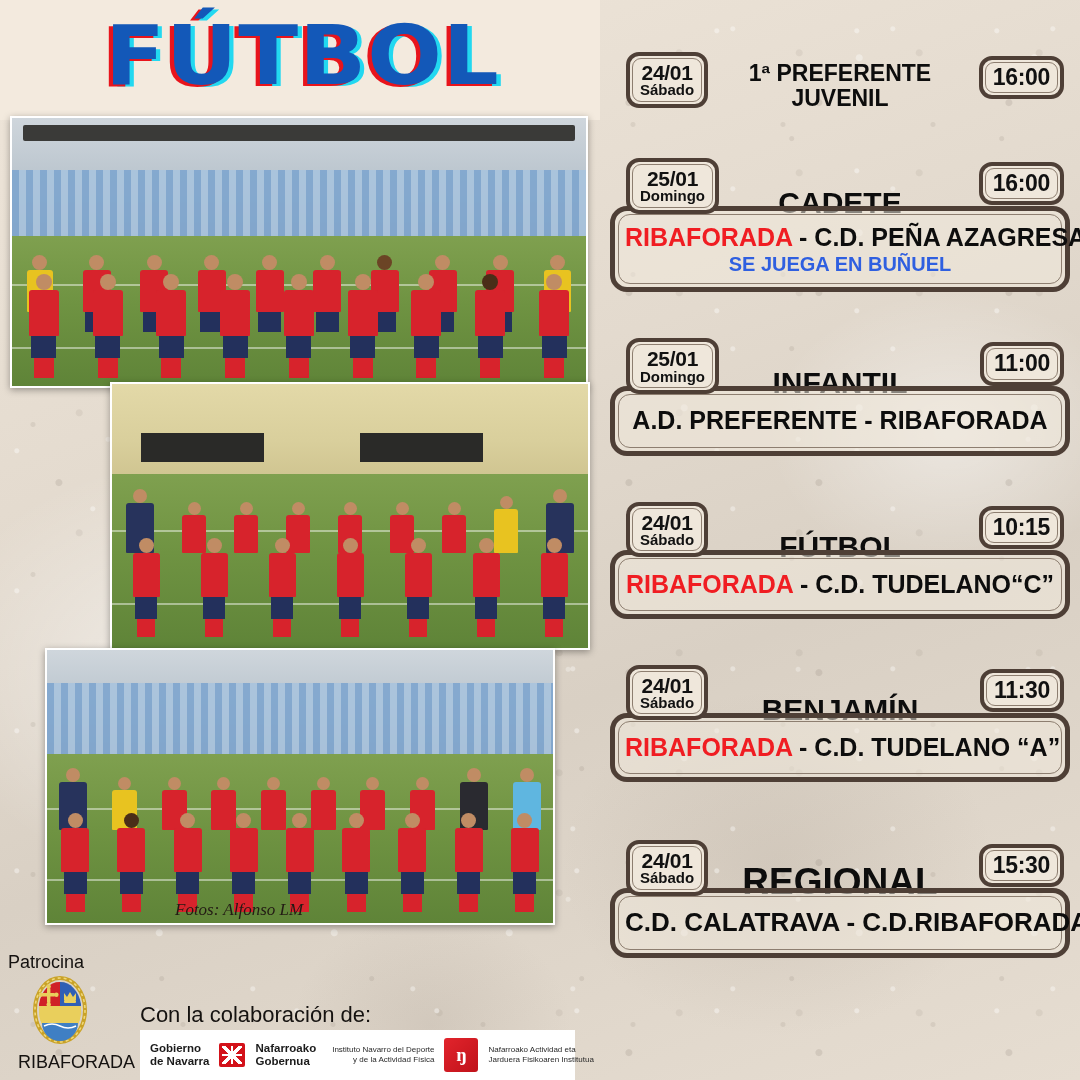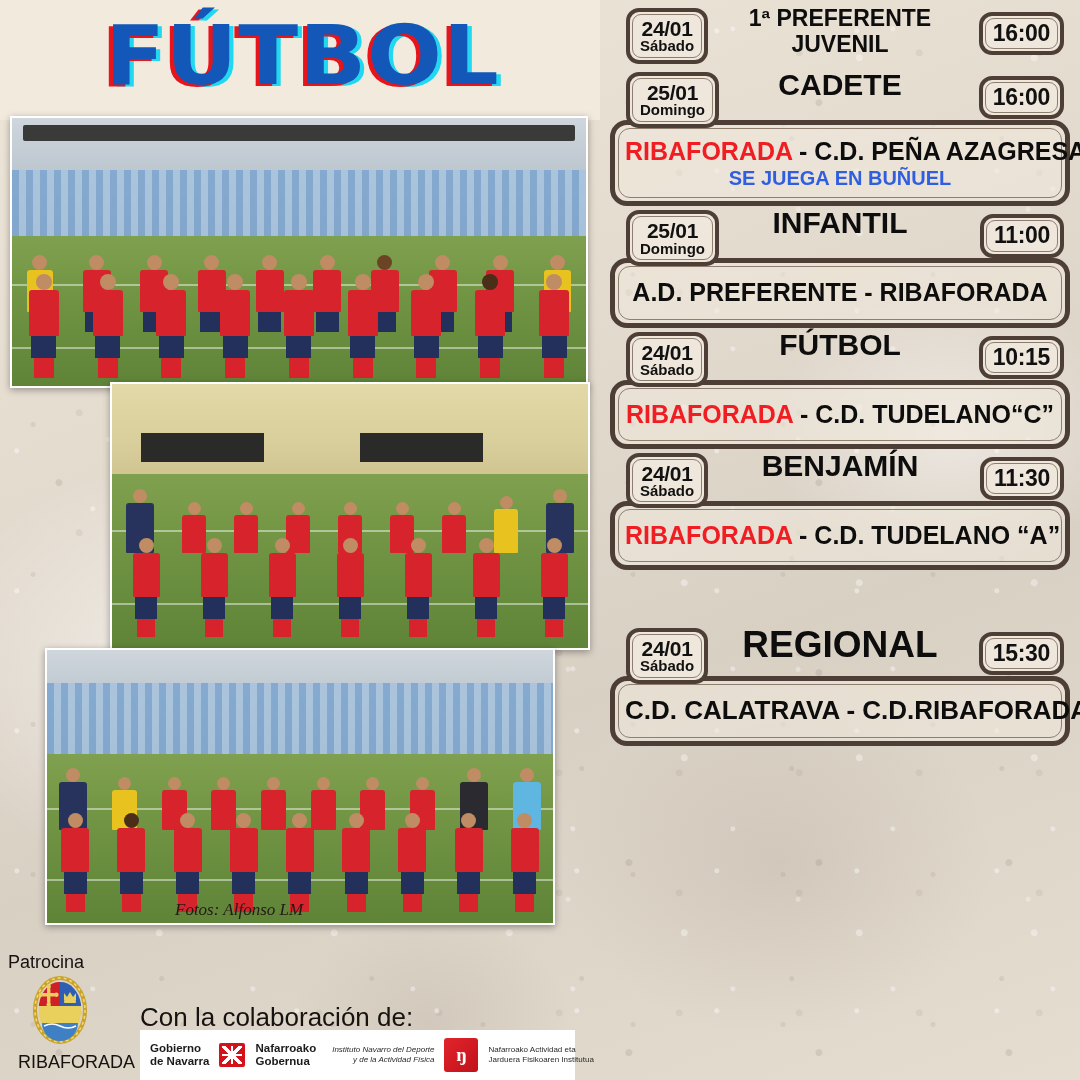--- a/index.html
+++ b/index.html
@@ -155,21 +155,21 @@
   }
   #ayto2 {
     position: absolute;
     left: 18px; top: 1052px;
     font-size: 18px;
     color: #151210;
   }
   #colab {
     position: absolute;
     left: 140px; top: 1002px;
-    font-size: 26px;
+    font-size: 22px;
     color: #151210;
   }
   #sponsor-bar {
     position: absolute;
     left: 140px; top: 1030px;
     width: 435px; height: 50px;
     background: #ffffff;
     display: flex;
     align-items: center;
     padding: 0 10px;
@@ -233,22 +233,23 @@
 
   .match {
     position: relative;
     margin-bottom: 2px;
   }
 
   .match-head {
     position: relative;
     height: 62px;
     display: flex;
-    align-items: flex-start;
+    align-items: flex-end;
     justify-content: center;
+    margin-top: 44px;
   }
 
   .pill {
     position: absolute;
     border: 4px solid #4e3f36;
     border-radius: 13px;
     background: #efe7db;
     padding: 2px;
     z-index: 3;
   }
@@ -684,21 +685,21 @@
     <div id="sponsor-bar">
       <div class="gob-txt">
         <div>Gobierno</div>
         <div>de Navarra</div>
       </div>
       <div class="nav-crest"></div>
       <div class="gob-txt">
         <div>Nafarroako</div>
         <div>Gobernua</div>
       </div>
-      <div class="inst-txt" style="margin-left:6px;font-style:italic;">
+      <div class="inst-txt" style="margin-left:6px;">
         <div>Instituto Navarro del Deporte</div>
         <div>y de la Actividad Física</div>
       </div>
       <div class="ind-logo">ŋ</div>
       <div class="inst-txt2">
         <div>Nafarroako Actividad eta</div>
         <div>Jarduera Fisikoaren Institutua</div>
       </div>
     </div>
   </div>

